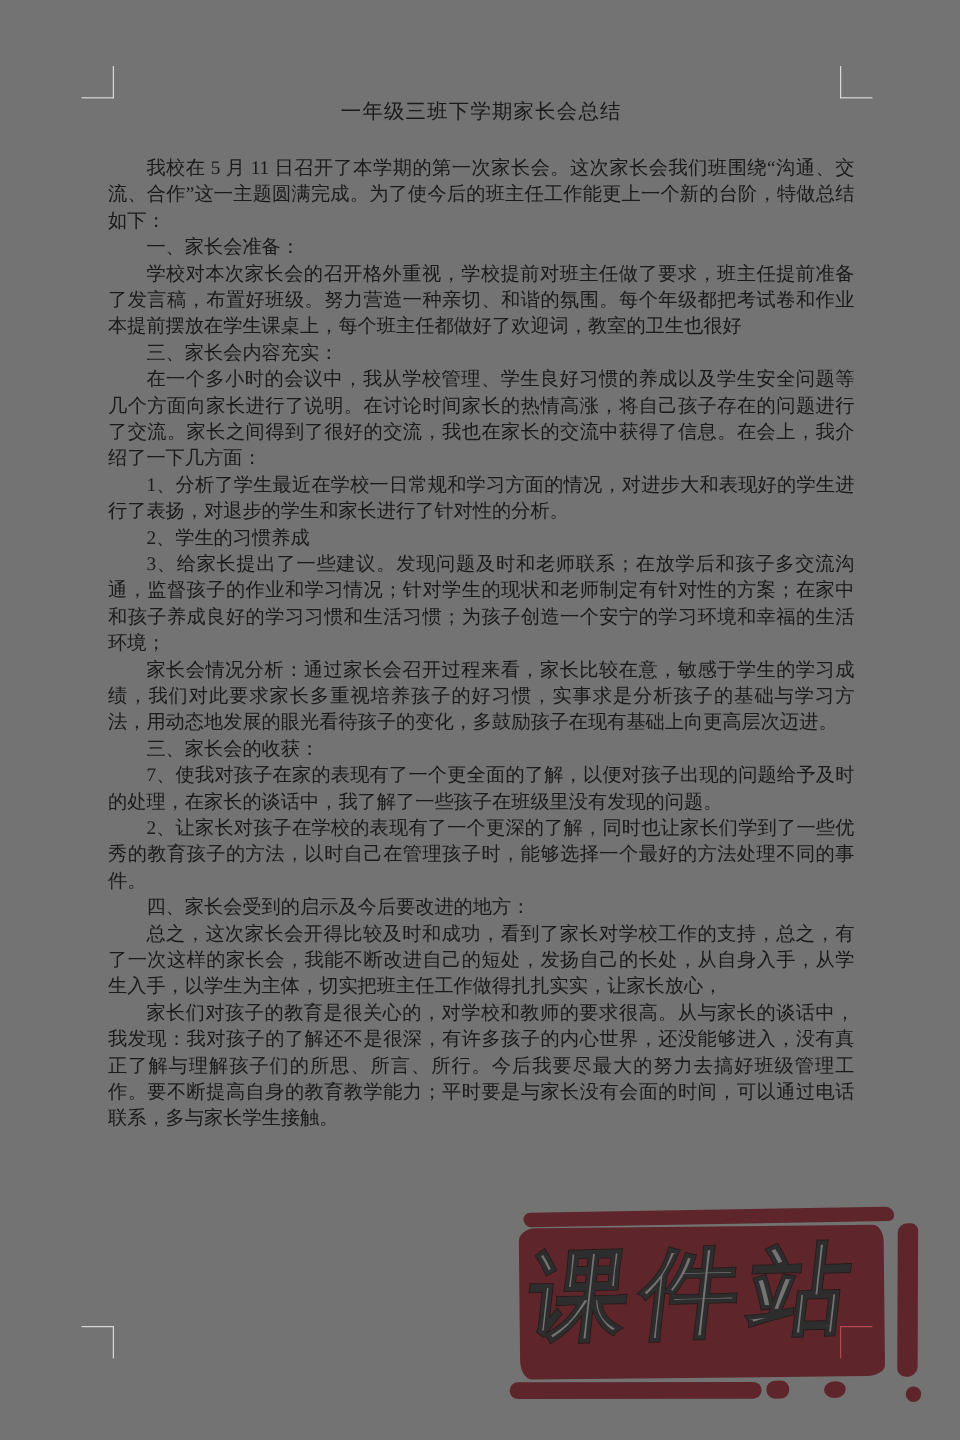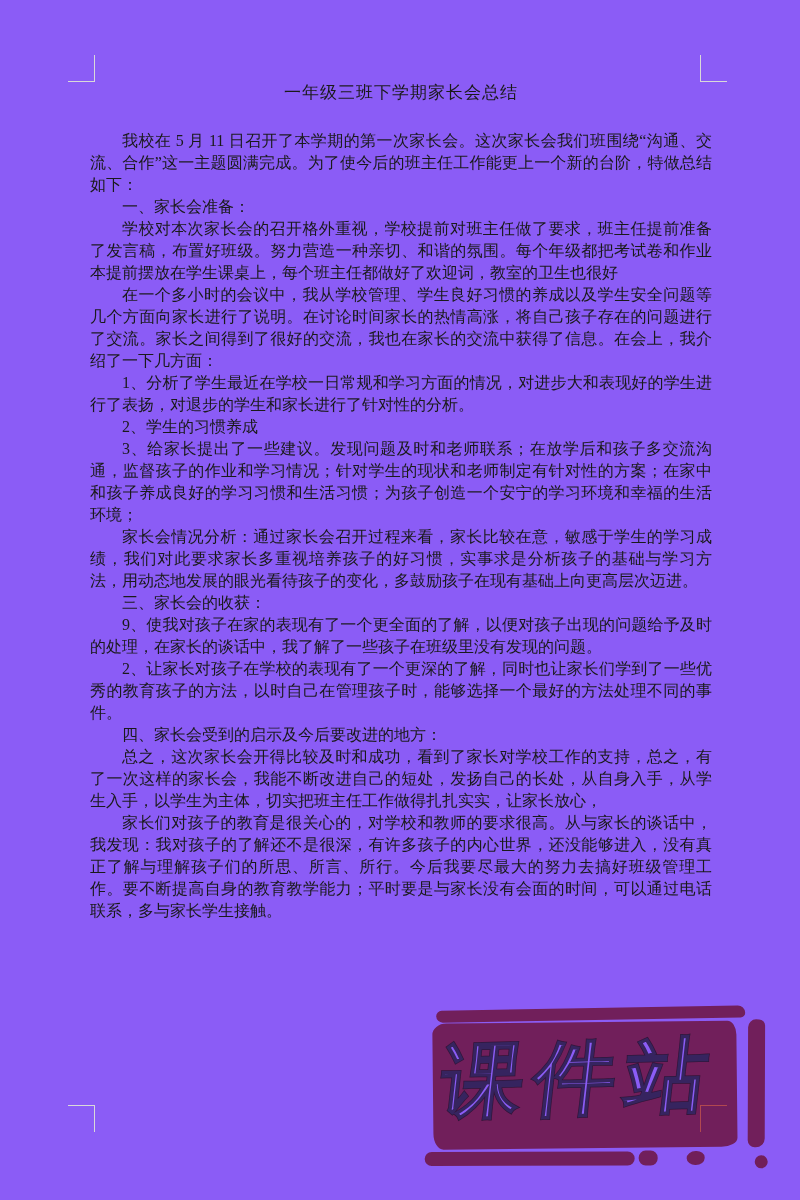--- a/index.html
+++ b/index.html
@@ -7,21 +7,21 @@
     padding: 0;
     width: 800px;
     height: 1200px;
     background: #ffffff;
     font-family: "Liberation Serif", "DejaVu Serif", serif;
   }
   .page {
     position: relative;
     width: 800px;
     height: 1200px;
-    background: #8b5cf6;
+    background: #737373;
     overflow: hidden;
   }
   
   .corner {
     position: absolute;
     width: 26px;
     height: 26px;
   }
   .corner.tl { left: 68px;  top: 55px;   border-right: 1px solid #d9d9d9; border-bottom: 1px solid #d9d9d9; }
   .corner.tr { left: 700px; top: 55px;   border-left: 1px solid #d9d9d9;  border-bottom: 1px solid #d9d9d9; }
@@ -110,27 +110,28 @@
   <div class="corner tl"></div>
   <div class="corner tr"></div>
   <div class="corner bl"></div>
   <div class="corner br"></div>
 
   <div class="content">
     <h1 class="title">一年级三班下学期家长会总结</h1>
     <p class="para">我校在 5 月 11 日召开了本学期的第一次家长会。这次家长会我们班围绕“沟通、交流、合作”这一主题圆满完成。为了使今后的班主任工作能更上一个新的台阶，特做总结如下：</p>
     <p class="para">一、家长会准备：</p>
     <p class="para">学校对本次家长会的召开格外重视，学校提前对班主任做了要求，班主任提前准备了发言稿，布置好班级。努力营造一种亲切、和谐的氛围。每个年级都把考试卷和作业本提前摆放在学生课桌上，每个班主任都做好了欢迎词，教室的卫生也很好</p>
+    <p class="para">三、家长会内容充实：</p>
     <p class="para">在一个多小时的会议中，我从学校管理、学生良好习惯的养成以及学生安全问题等几个方面向家长进行了说明。在讨论时间家长的热情高涨，将自己孩子存在的问题进行了交流。家长之间得到了很好的交流，我也在家长的交流中获得了信息。在会上，我介绍了一下几方面：</p>
     <p class="para">1、分析了学生最近在学校一日常规和学习方面的情况，对进步大和表现好的学生进行了表扬，对退步的学生和家长进行了针对性的分析。</p>
     <p class="para">2、学生的习惯养成</p>
     <p class="para">3、给家长提出了一些建议。发现问题及时和老师联系；在放学后和孩子多交流沟通，监督孩子的作业和学习情况；针对学生的现状和老师制定有针对性的方案；在家中和孩子养成良好的学习习惯和生活习惯；为孩子创造一个安宁的学习环境和幸福的生活环境；</p>
     <p class="para">家长会情况分析：通过家长会召开过程来看，家长比较在意，敏感于学生的学习成绩，我们对此要求家长多重视培养孩子的好习惯，实事求是分析孩子的基础与学习方法，用动态地发展的眼光看待孩子的变化，多鼓励孩子在现有基础上向更高层次迈进。</p>
     <p class="para">三、家长会的收获：</p>
-    <p class="para">9、使我对孩子在家的表现有了一个更全面的了解，以便对孩子出现的问题给予及时的处理，在家长的谈话中，我了解了一些孩子在班级里没有发现的问题。</p>
+    <p class="para">7、使我对孩子在家的表现有了一个更全面的了解，以便对孩子出现的问题给予及时的处理，在家长的谈话中，我了解了一些孩子在班级里没有发现的问题。</p>
     <p class="para">2、让家长对孩子在学校的表现有了一个更深的了解，同时也让家长们学到了一些优秀的教育孩子的方法，以时自己在管理孩子时，能够选择一个最好的方法处理不同的事件。</p>
     <p class="para">四、家长会受到的启示及今后要改进的地方：</p>
     <p class="para">总之，这次家长会开得比较及时和成功，看到了家长对学校工作的支持，总之，有了一次这样的家长会，我能不断改进自己的短处，发扬自己的长处，从自身入手，从学生入手，以学生为主体，切实把班主任工作做得扎扎实实，让家长放心，</p>
     <p class="para">家长们对孩子的教育是很关心的，对学校和教师的要求很高。从与家长的谈话中，我发现：我对孩子的了解还不是很深，有许多孩子的内心世界，还没能够进入，没有真正了解与理解孩子们的所思、所言、所行。今后我要尽最大的努力去搞好班级管理工作。要不断提高自身的教育教学能力；平时要是与家长没有会面的时间，可以通过电话联系，多与家长学生接触。</p>
   </div>
 
   <div class="stamp">
     <div class="stamp-topbar"></div>
     <div class="stamp-block"></div>
     <div class="stamp-rightbar"></div>

